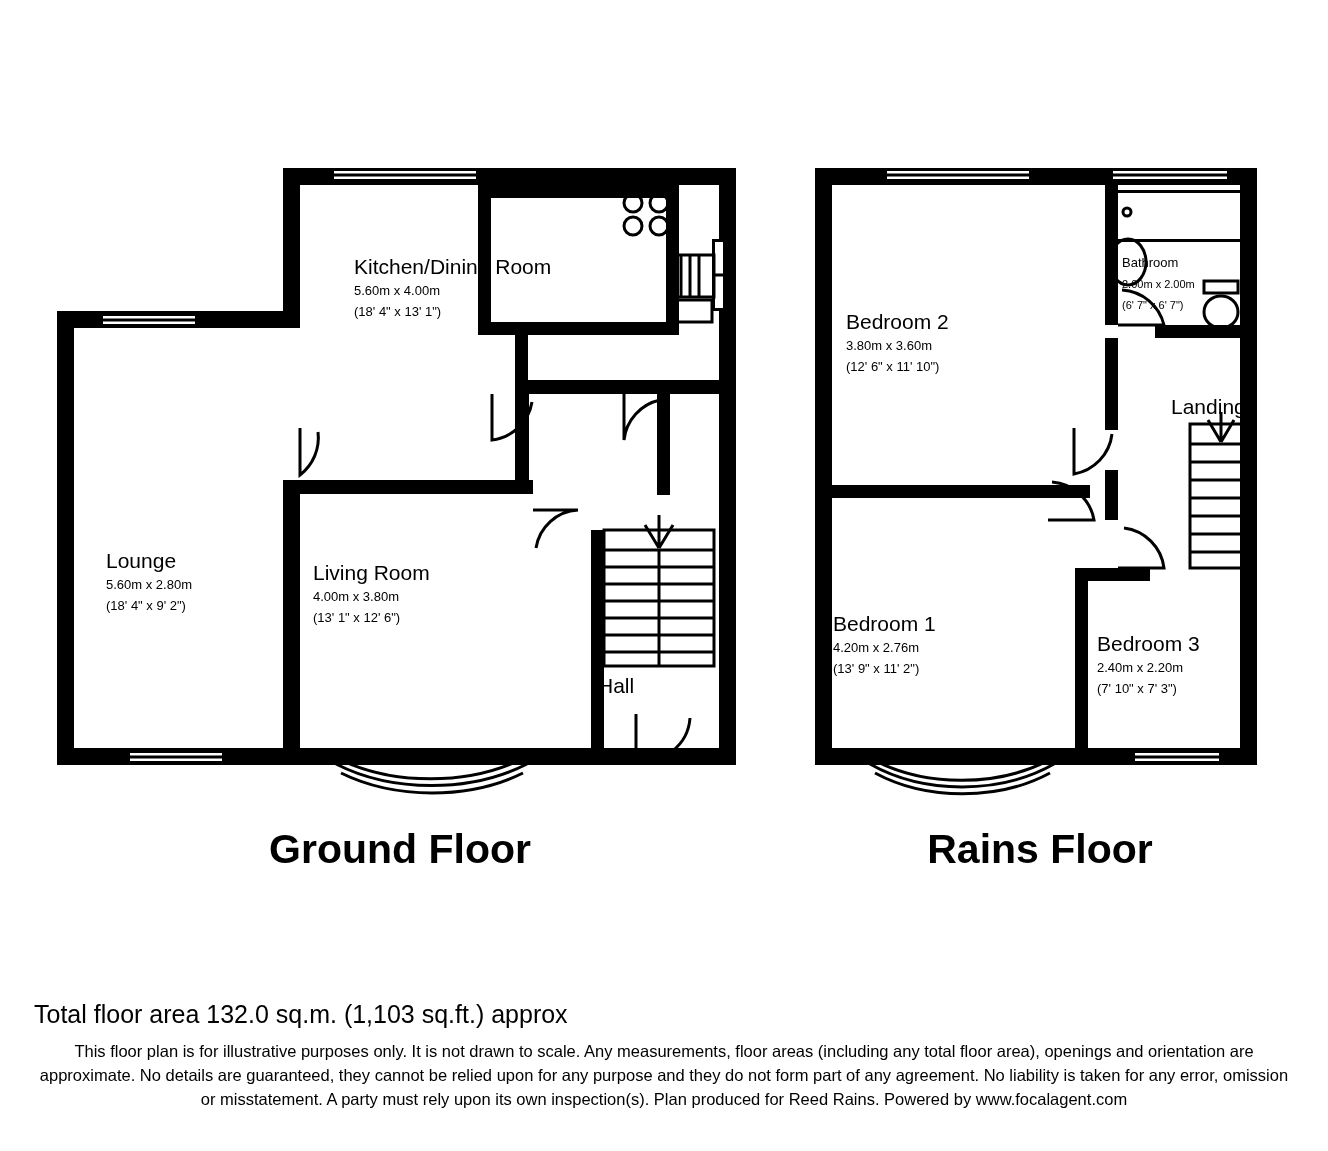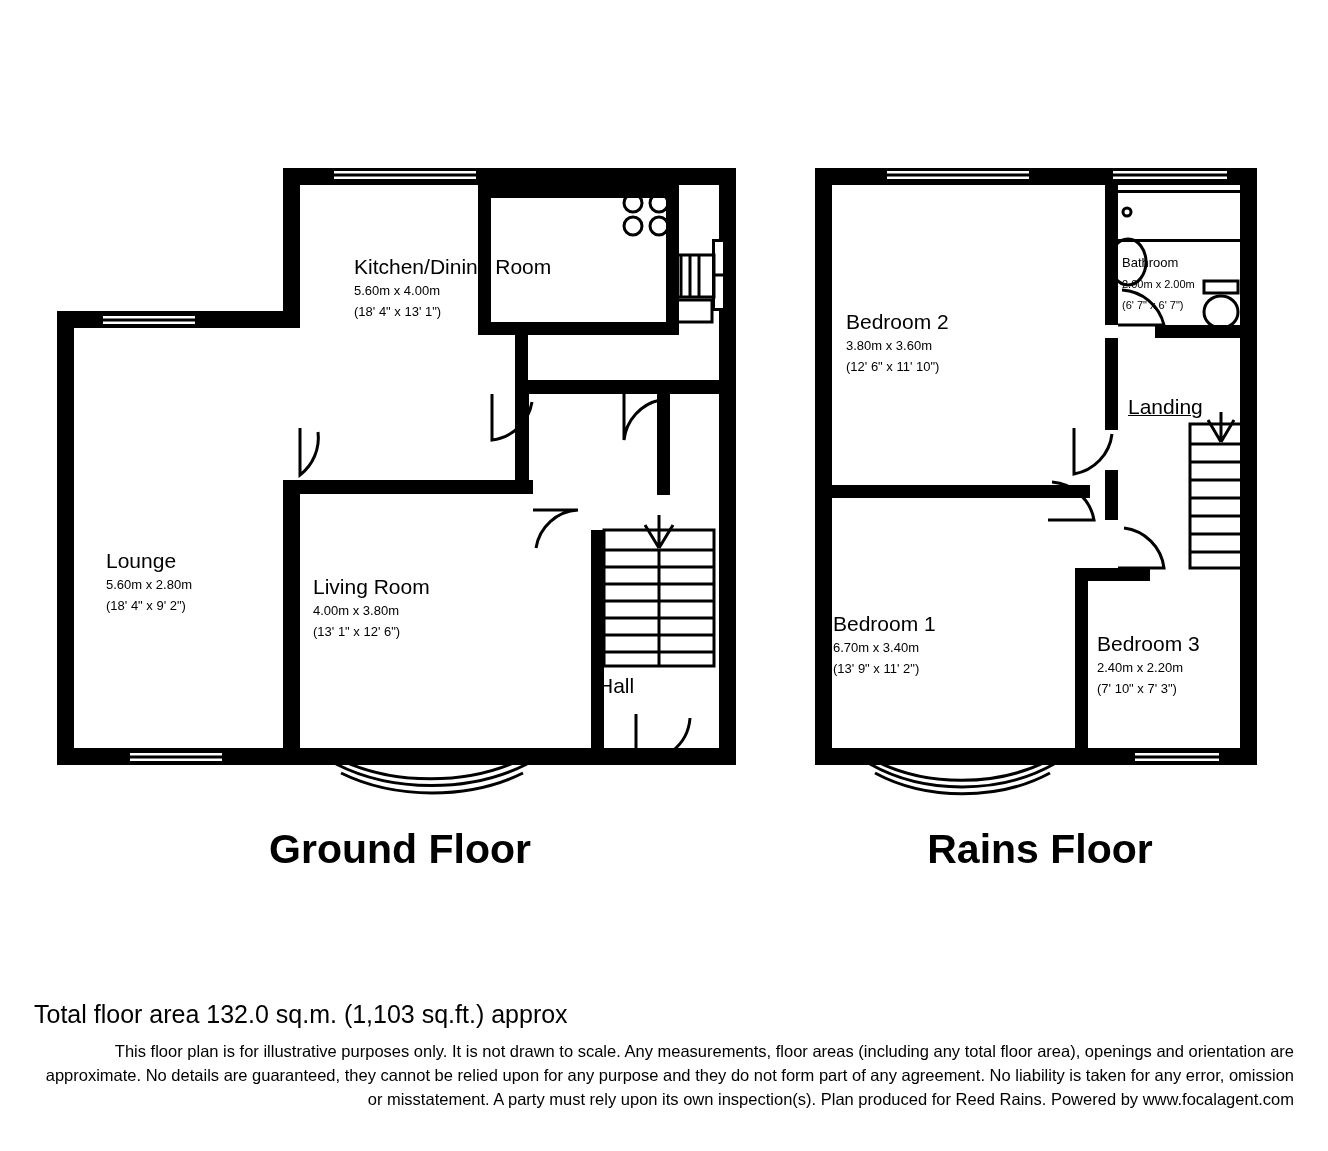--- a/index.html
+++ b/index.html
@@ -8,21 +8,21 @@
   .wall{position:absolute;background:#000;}
   .win{position:absolute;background:#fff;border:3px solid #000;box-sizing:border-box;}
   .win:after{content:"";position:absolute;left:0;right:0;top:50%;height:3px;background:#000;transform:translateY(-50%);}
   .lbl{position:absolute;text-align:left;line-height:1.30;white-space:nowrap;}
   .lbl .nm{font-size:21px;}
   .lbl .dm{font-size:13px;}
   .lbl.small .nm{font-size:13px;margin-top:48px;}
   .lbl.small .dm{font-size:11px;}
   .floor-title{position:absolute;font-size:41px;font-weight:bold;text-align:center;white-space:nowrap;}
   .foot-total{position:absolute;font-size:25px;white-space:nowrap;}
-  .foot-dis{position:absolute;width:1260px;left:34px;text-align:right;font-size:16.5px;line-height:1.45;}
+  .foot-dis{position:absolute;width:1260px;left:34px;text-align:center;font-size:16.5px;line-height:1.45;}
   svg.overlay{position:absolute;left:0;top:0;width:1328px;height:1151px;pointer-events:none;}
 </style>
 </head>
 <body>
 
 <div class="plan">
 
   <div class="wall" style="left:283px;top:168px;width:453px;height:17px;"></div>
   <div class="wall" style="left:719px;top:168px;width:17px;height:597px;"></div>
   <div class="wall" style="left:283px;top:168px;width:17px;height:160px;"></div>
@@ -53,21 +53,21 @@
     <span class="dm">5.60m x 4.00m</span><br>
     <span class="dm">(18' 4" x 13' 1")</span>
   </span>
 
   <span class="lbl" style="left:58px;top:547px;width:238px;padding-left:48px;">
     <span class="nm">Lounge</span><br>
     <span class="dm">5.60m x 2.80m</span><br>
     <span class="dm">(18' 4" x 9' 2")</span>
   </span>
 
-  <span class="lbl" style="left:313px;top:573px;width:238px;">
+  <span class="lbl" style="left:313px;top:559px;width:238px;">
     <span class="nm">Living Room</span><br>
     <span class="dm">4.00m x 3.80m</span><br>
     <span class="dm">(13' 1" x 12' 6")</span>
   </span>
 
   <span class="lbl" style="left:598px;top:672px;width:80px;">
     <span class="nm">Hall</span>
   </span>
 
   <div class="floor-title" style="left:200px;top:826px;width:400px;">Ground Floor</div>
@@ -102,27 +102,27 @@
     <span class="dm">3.80m x 3.60m</span><br>
     <span class="dm">(12' 6" x 11' 10")</span>
   </span>
 
   <span class="lbl small" style="left:1122px;top:252px;width:148px;">
     <span class="nm">Bathroom</span><br>
     <span class="dm">2.00m x 2.00m</span><br>
     <span class="dm">(6' 7" x 6' 7")</span>
   </span>
 
-  <span class="lbl" style="left:1128px;top:393px;width:110px;text-decoration:underline;">
+  <span class="lbl" style="left:1171px;top:393px;width:110px;">
     <span class="nm">Landing</span>
   </span>
 
   <span class="lbl" style="left:833px;top:610px;width:240px;">
     <span class="nm">Bedroom 1</span><br>
-    <span class="dm">6.70m x 3.40m</span><br>
+    <span class="dm">4.20m x 2.76m</span><br>
     <span class="dm">(13' 9" x 11' 2")</span>
   </span>
 
   <span class="lbl" style="left:1097px;top:630px;width:140px;">
     <span class="nm">Bedroom 3</span><br>
     <span class="dm">2.40m x 2.20m</span><br>
     <span class="dm">(7' 10" x 7' 3")</span>
   </span>
 
   <div class="floor-title" style="left:840px;top:826px;width:400px;">Rains Floor</div>

